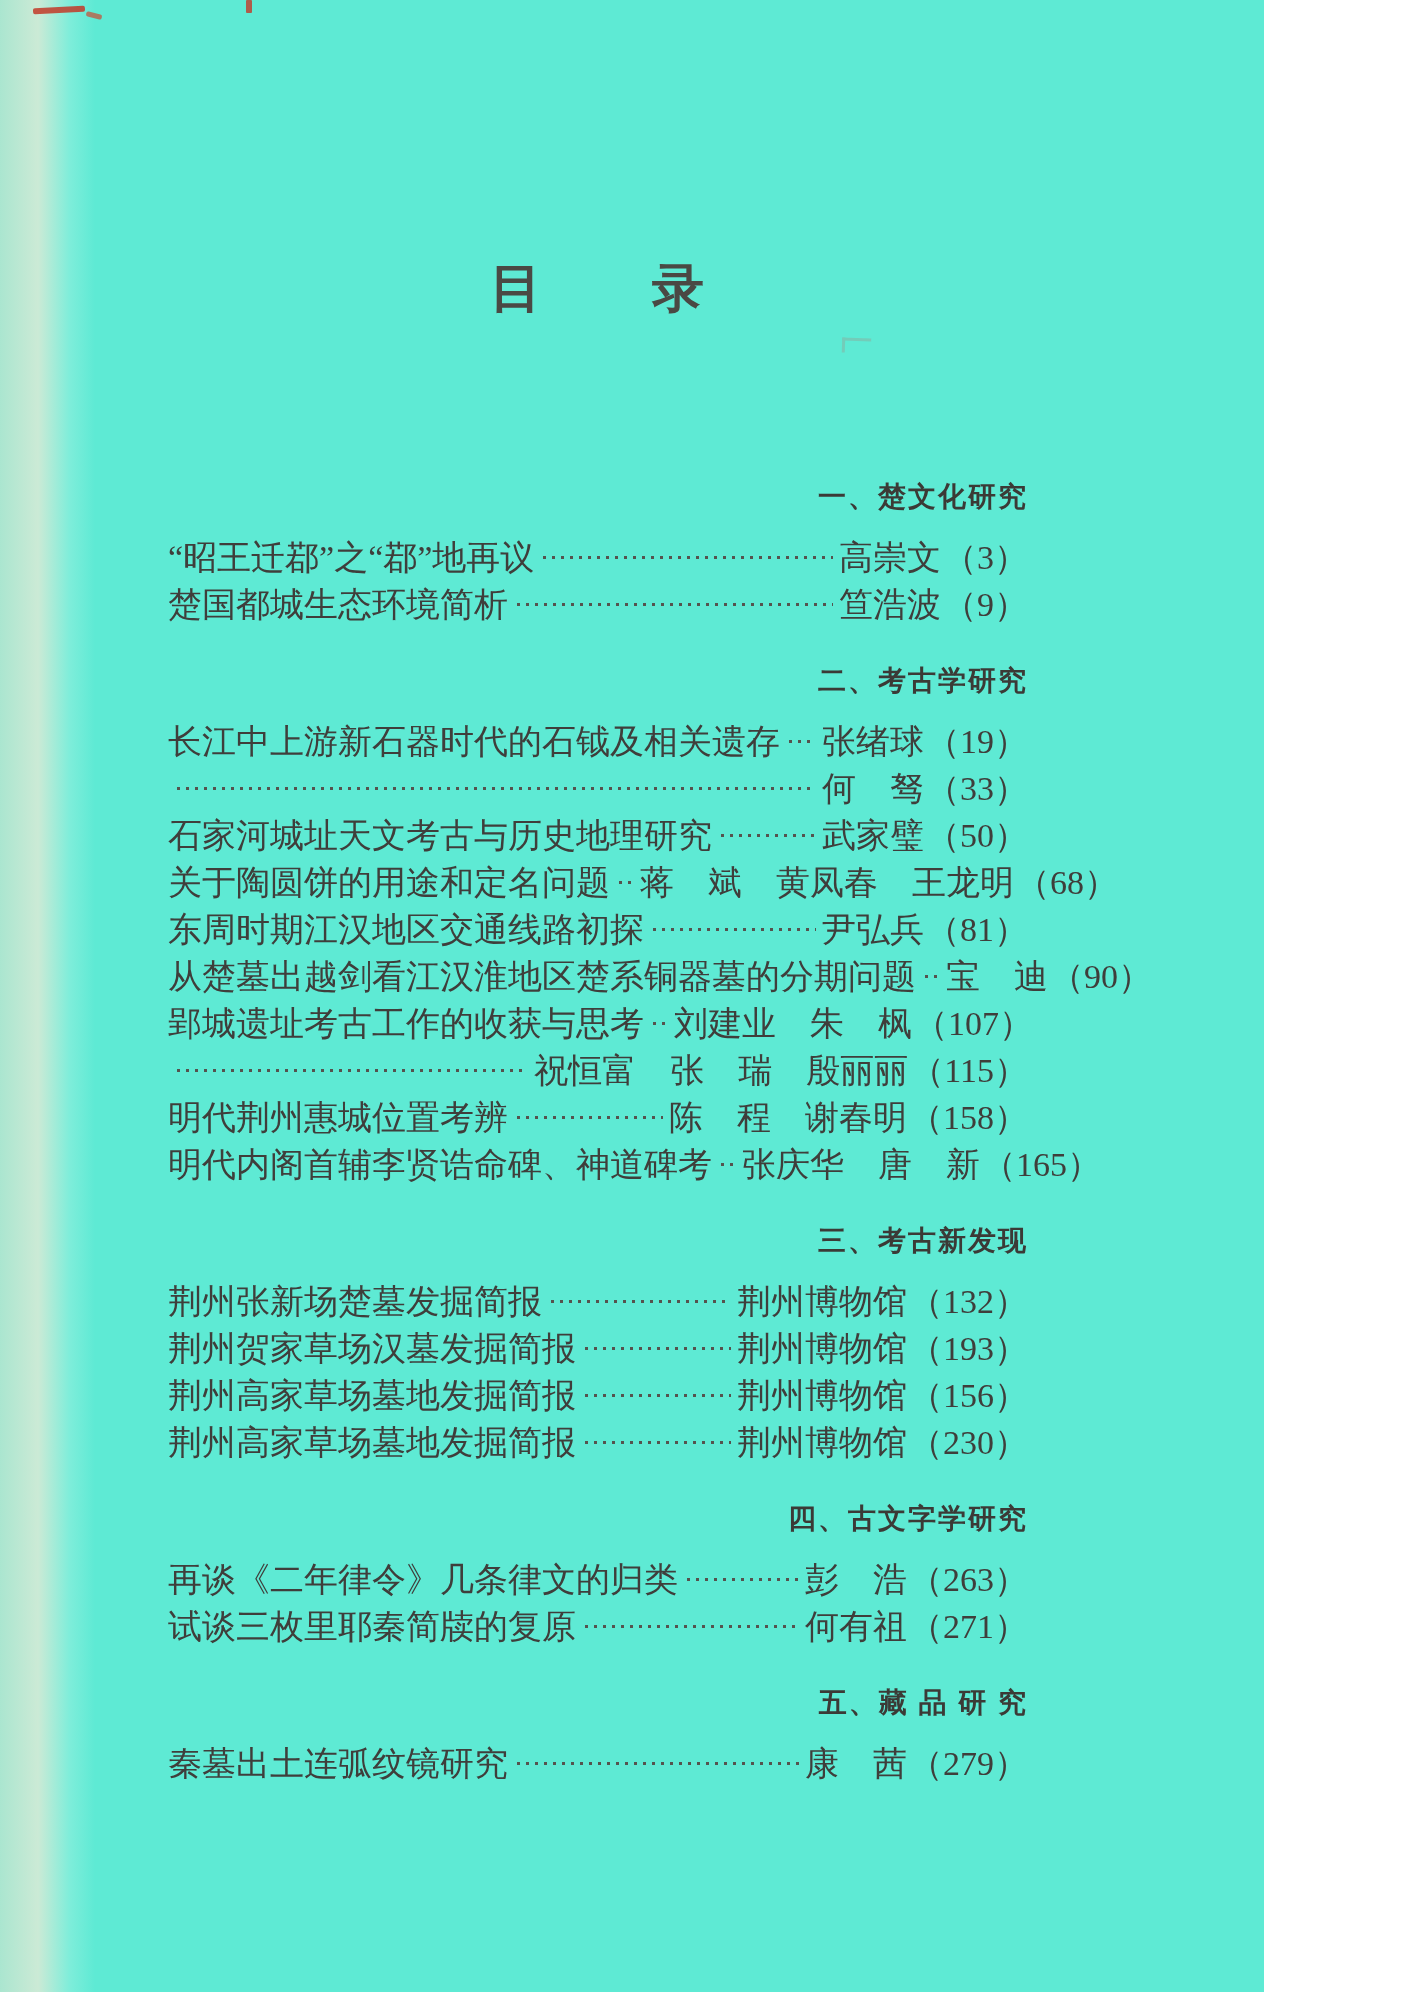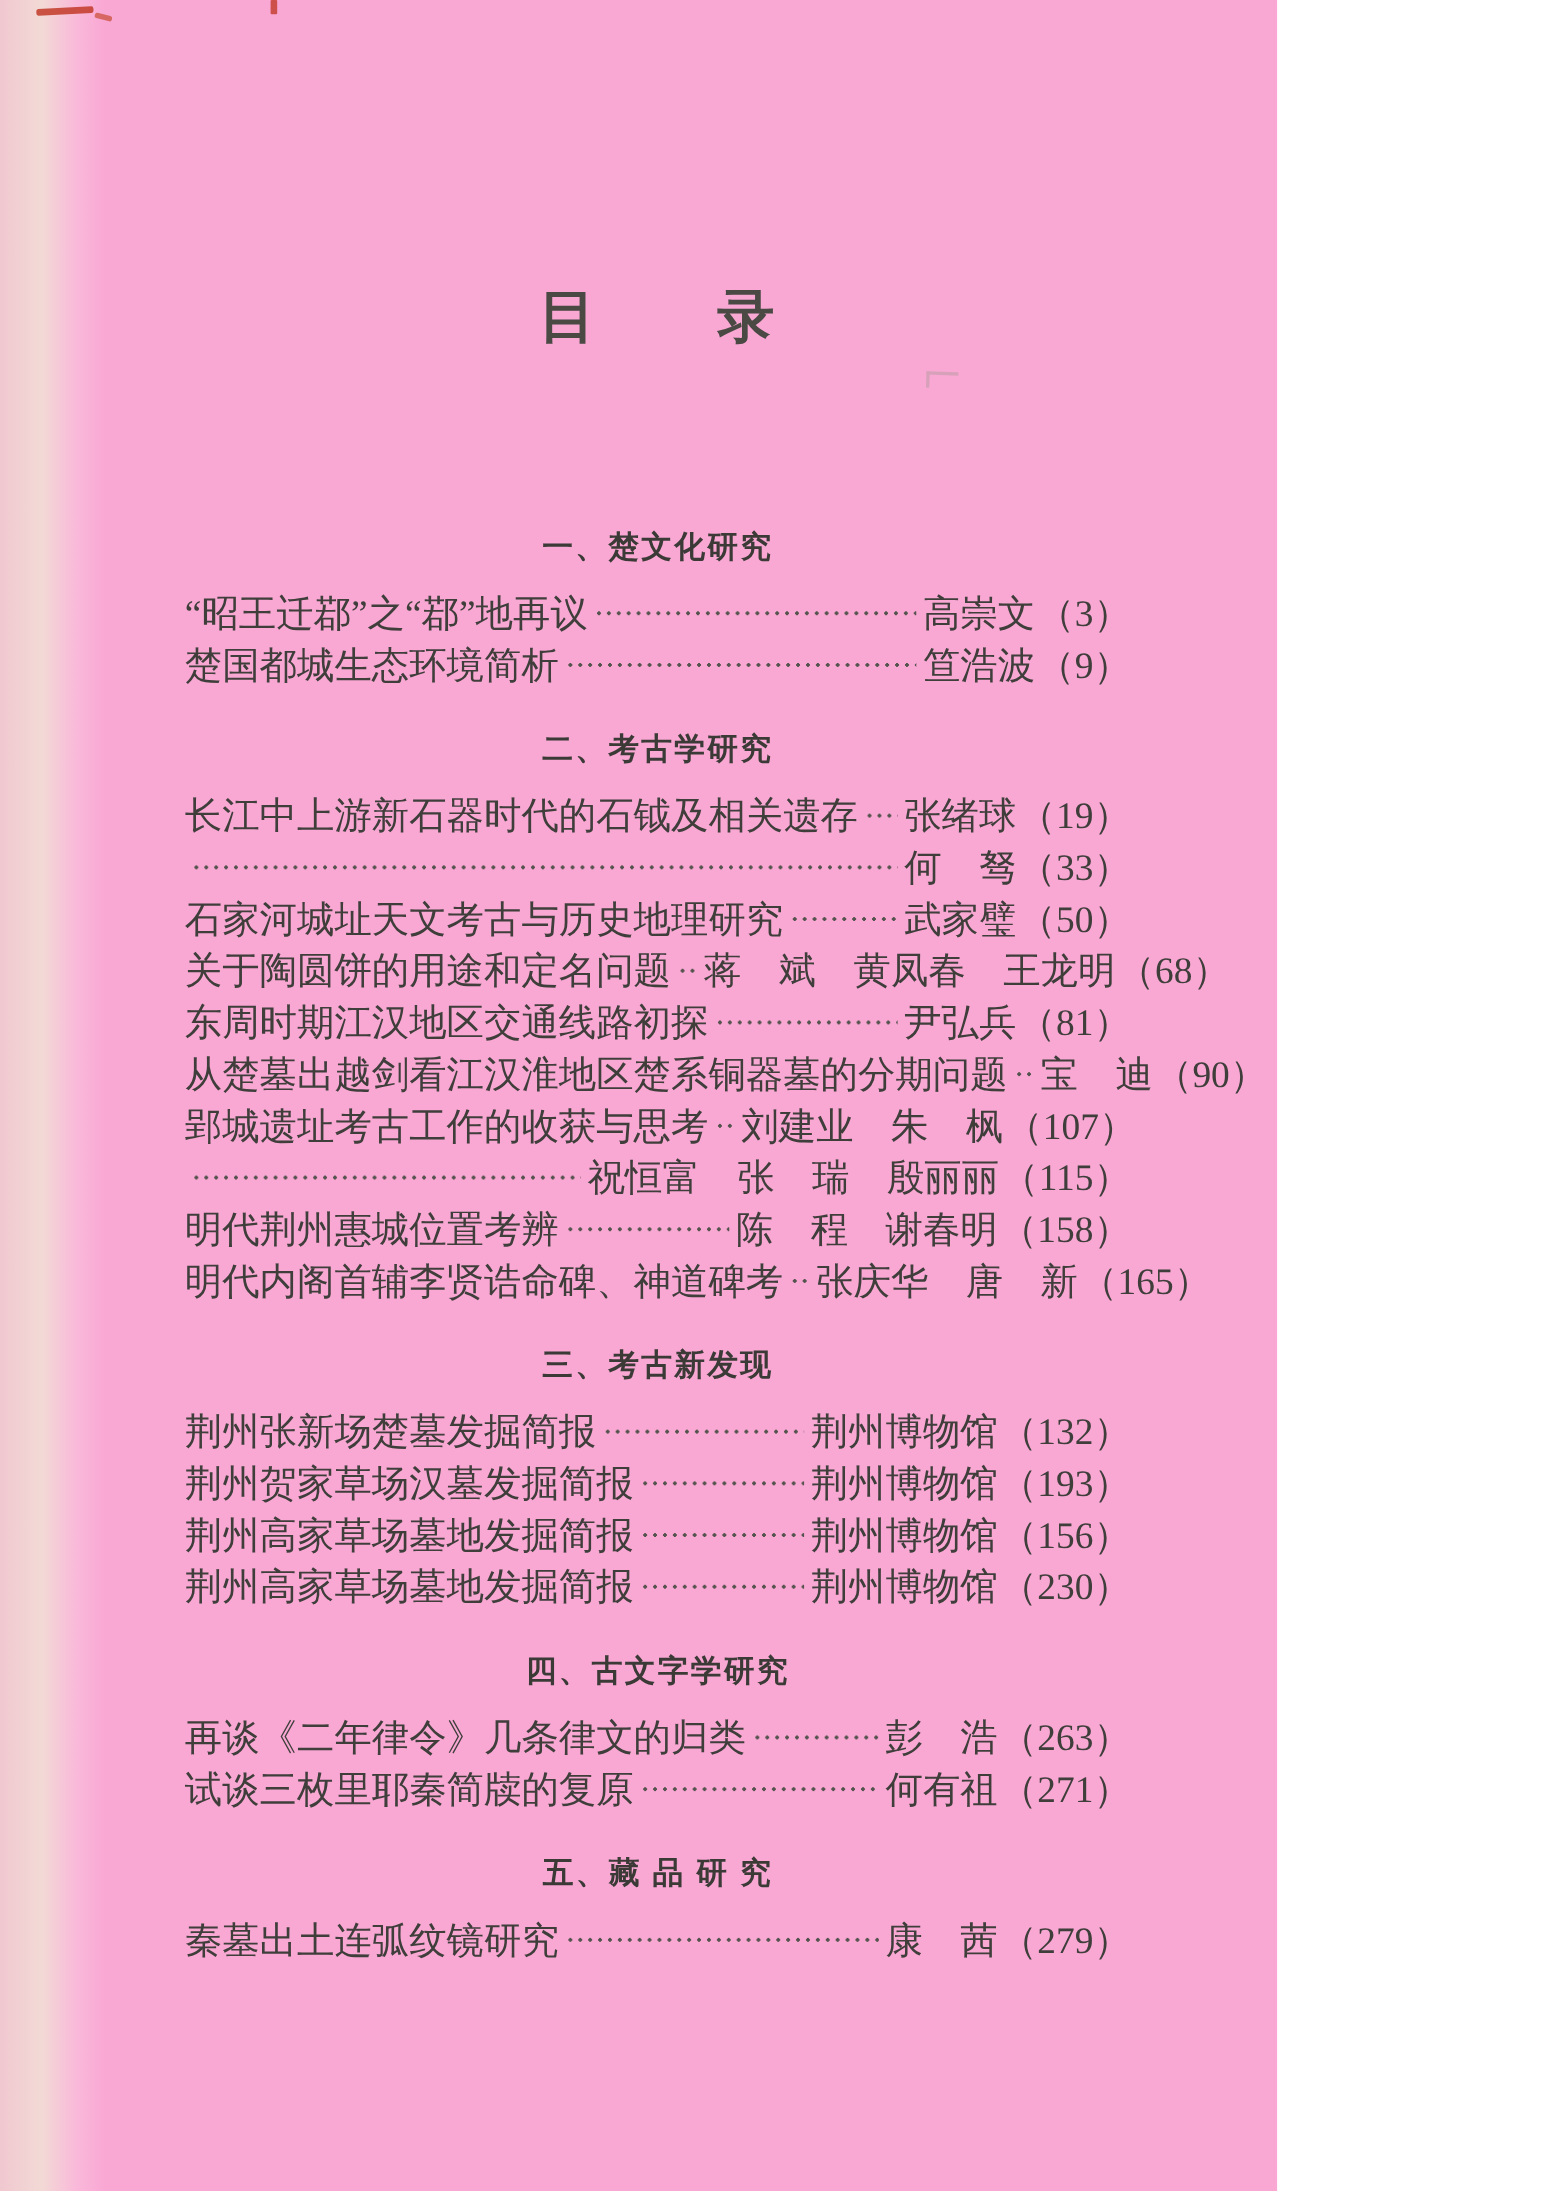--- a/index.html
+++ b/index.html
@@ -2,23 +2,23 @@
 <html lang="zh"><head>
 <meta charset="utf-8">
 <style>
   html, body {
     margin: 0;
     padding: 0;
     background: #ffffff;
   }
   .page {
     position: relative;
-    width: 1161px;
+    width: 1264px;
     height: 1992px;
-    background: #f9a8d4;
+    background: #5eead4;
     overflow: hidden;
     font-family: "Liberation Serif", "DejaVu Serif", serif;
     color: #3f3e3b;
   }
   
   .edge-shade {
     position: absolute;
     left: 0; top: 0; bottom: 0;
     width: 95px;
     background: linear-gradient(to right,
@@ -77,21 +77,21 @@
     text-align: center;
     font-size: 52px;
     line-height: 62px;
     font-weight: bold;
     color: #4a4944;
     letter-spacing: 2px;
   }
   .toc-section { margin: 0; }
   .toc-section .section-heading {
     margin: 36px 0 20px 0;
-    text-align: center;
+    text-align: right;
     font-family: "Liberation Sans", "DejaVu Sans", sans-serif;
     font-weight: bold;
     font-size: 28px;
     line-height: 34px;
     color: #3b3a36;
     letter-spacing: 2px;
   }
   .toc-section:first-of-type .section-heading {
     margin-top: 160px;
   }

